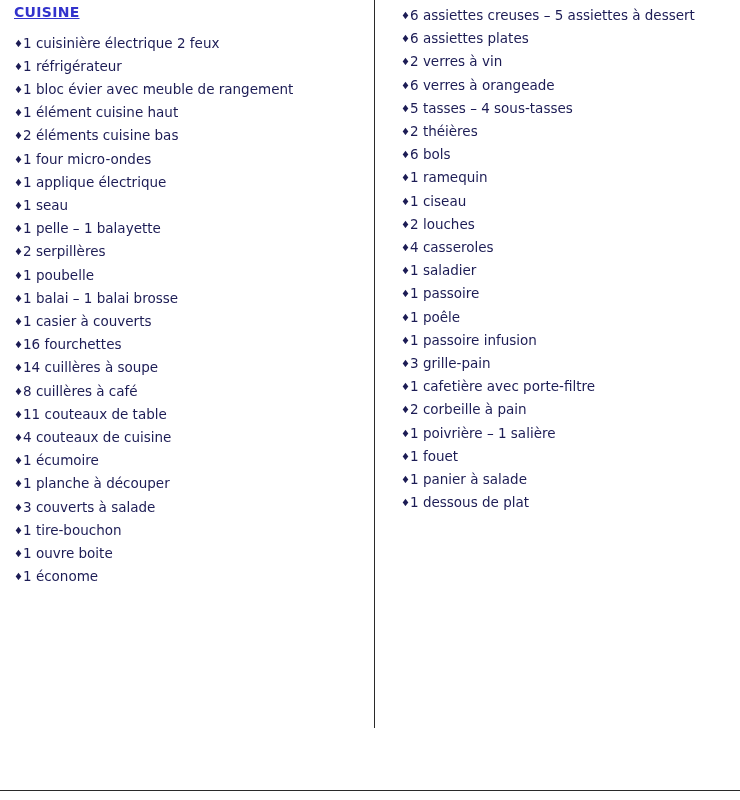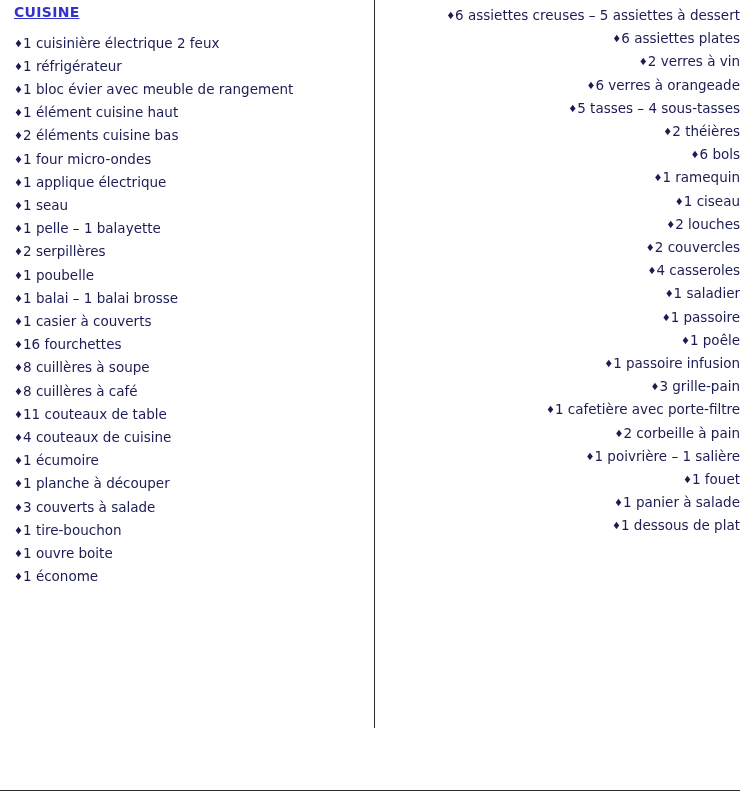--- a/index.html
+++ b/index.html
@@ -31,21 +31,20 @@
     position: relative;
     box-sizing: border-box;
   }
   .col-left {
     width: 375px;
     padding: 4px 0 0 14px;
   }
   .col-right {
     width: 365px;
     padding: 4px 0 0 26px;
-    text-align: right;
   }
   .divider {
     position: absolute;
     left: 374px;
     top: 0px;
     width: 1px;
     height: 728px;
     background: #2a2a2a;
   }
   .section-title {
@@ -105,21 +104,21 @@
           <li><span class="bullet">♦</span><span>2 éléments cuisine bas</span></li>
           <li><span class="bullet">♦</span><span>1 four micro-ondes</span></li>
           <li><span class="bullet">♦</span><span>1 applique électrique</span></li>
           <li><span class="bullet">♦</span><span>1 seau</span></li>
           <li><span class="bullet">♦</span><span>1 pelle – 1 balayette</span></li>
           <li><span class="bullet">♦</span><span>2 serpillères</span></li>
           <li><span class="bullet">♦</span><span>1 poubelle</span></li>
           <li><span class="bullet">♦</span><span>1 balai – 1 balai brosse</span></li>
           <li><span class="bullet">♦</span><span>1 casier à couverts</span></li>
           <li><span class="bullet">♦</span><span>16 fourchettes</span></li>
-          <li><span class="bullet">♦</span><span>8 cuillères à soupe</span></li>
+          <li><span class="bullet">♦</span><span>14 cuillères à soupe</span></li>
           <li><span class="bullet">♦</span><span>8 cuillères à café</span></li>
           <li><span class="bullet">♦</span><span>11 couteaux de table</span></li>
           <li><span class="bullet">♦</span><span>4 couteaux de cuisine</span></li>
           <li><span class="bullet">♦</span><span>1 écumoire</span></li>
           <li><span class="bullet">♦</span><span>1 planche à découper</span></li>
           <li><span class="bullet">♦</span><span>3 couverts à salade</span></li>
           <li><span class="bullet">♦</span><span>1 tire-bouchon</span></li>
           <li><span class="bullet">♦</span><span>1 ouvre boite</span></li>
           <li><span class="bullet">♦</span><span>1 économe</span></li>
         </ul>
@@ -131,21 +130,20 @@
           <li><span class="bullet">♦</span><span>6 assiettes creuses – 5 assiettes à dessert</span></li>
           <li><span class="bullet">♦</span><span>6 assiettes plates</span></li>
           <li><span class="bullet">♦</span><span>2 verres à vin</span></li>
           <li><span class="bullet">♦</span><span>6 verres à orangeade</span></li>
           <li><span class="bullet">♦</span><span>5 tasses – 4 sous-tasses</span></li>
           <li><span class="bullet">♦</span><span>2 théières</span></li>
           <li><span class="bullet">♦</span><span>6 bols</span></li>
           <li><span class="bullet">♦</span><span>1 ramequin</span></li>
           <li><span class="bullet">♦</span><span>1 ciseau</span></li>
           <li><span class="bullet">♦</span><span>2 louches</span></li>
-          <li><span class="bullet">♦</span><span>2 couvercles</span></li>
           <li><span class="bullet">♦</span><span>4 casseroles</span></li>
           <li><span class="bullet">♦</span><span>1 saladier</span></li>
           <li><span class="bullet">♦</span><span>1 passoire</span></li>
           <li><span class="bullet">♦</span><span>1 poêle</span></li>
           <li><span class="bullet">♦</span><span>1 passoire infusion</span></li>
           <li><span class="bullet">♦</span><span>3 grille-pain</span></li>
           <li><span class="bullet">♦</span><span>1 cafetière avec porte-filtre</span></li>
           <li><span class="bullet">♦</span><span>2 corbeille à pain</span></li>
           <li><span class="bullet">♦</span><span>1 poivrière – 1 salière</span></li>
           <li><span class="bullet">♦</span><span>1 fouet</span></li>

